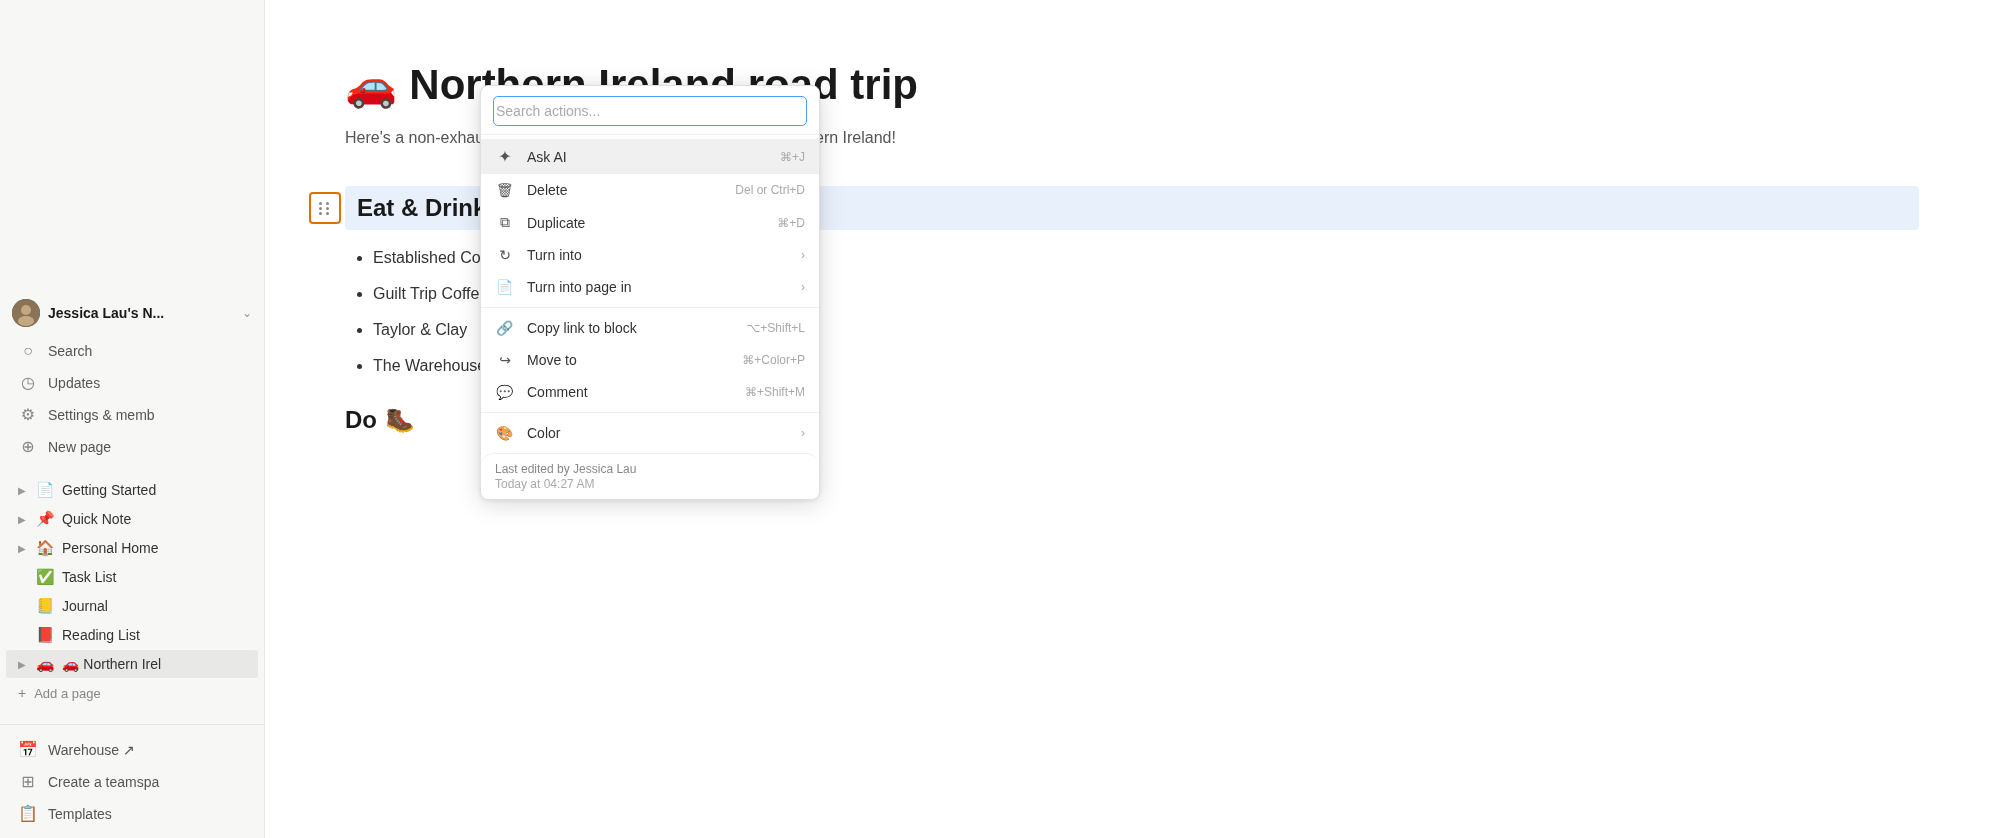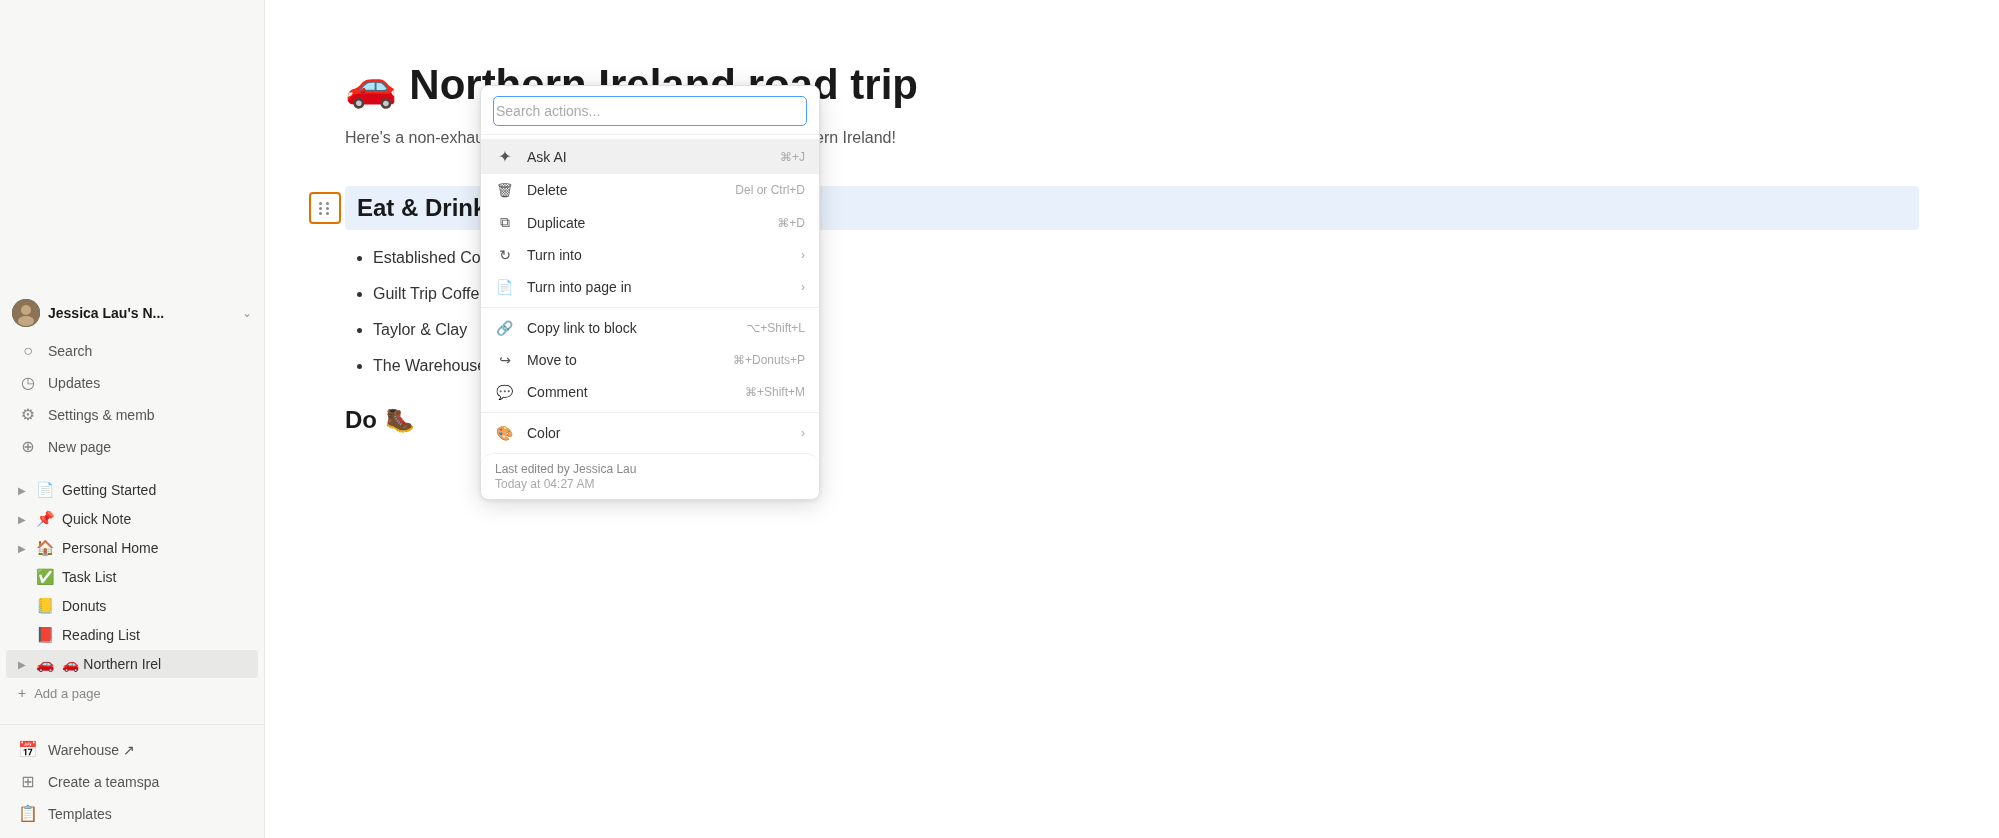--- a/index.html
+++ b/index.html
@@ -370,21 +370,21 @@
       <span>Personal Home</span>
     </div>
     <div class="sidebar-page-item">
       <span class="sidebar-expand-arrow"> </span>
       <span class="sidebar-page-icon">✅</span>
       <span>Task List</span>
     </div>
     <div class="sidebar-page-item">
       <span class="sidebar-expand-arrow"> </span>
       <span class="sidebar-page-icon">📒</span>
-      <span>Donuts</span>
+      <span>Journal</span>
     </div>
     <div class="sidebar-page-item">
       <span class="sidebar-expand-arrow"> </span>
       <span class="sidebar-page-icon">📕</span>
       <span>Reading List</span>
     </div>
     <div class="sidebar-page-item active">
       <span class="sidebar-expand-arrow">▶</span>
       <span class="sidebar-page-icon">🚗</span>
       <span>🚗 Northern Irel</span>
@@ -456,21 +456,21 @@
 
       <div class="context-menu-item">
         <span class="context-menu-item-icon" style="font-size:14px;">🔗</span>
         <span class="context-menu-item-label">Copy link to block</span>
         <span class="context-menu-item-shortcut">⌥+Shift+L</span>
       </div>
 
       <div class="context-menu-item">
         <span class="context-menu-item-icon" style="font-size:14px;">↪</span>
         <span class="context-menu-item-label">Move to</span>
-        <span class="context-menu-item-shortcut">⌘+Donuts+P</span>
+        <span class="context-menu-item-shortcut">⌘+Color+P</span>
       </div>
 
       <div class="context-menu-item">
         <span class="context-menu-item-icon" style="font-size:14px;">💬</span>
         <span class="context-menu-item-label">Comment</span>
         <span class="context-menu-item-shortcut">⌘+Shift+M</span>
       </div>
 
       <div class="context-menu-divider"></div>
 

